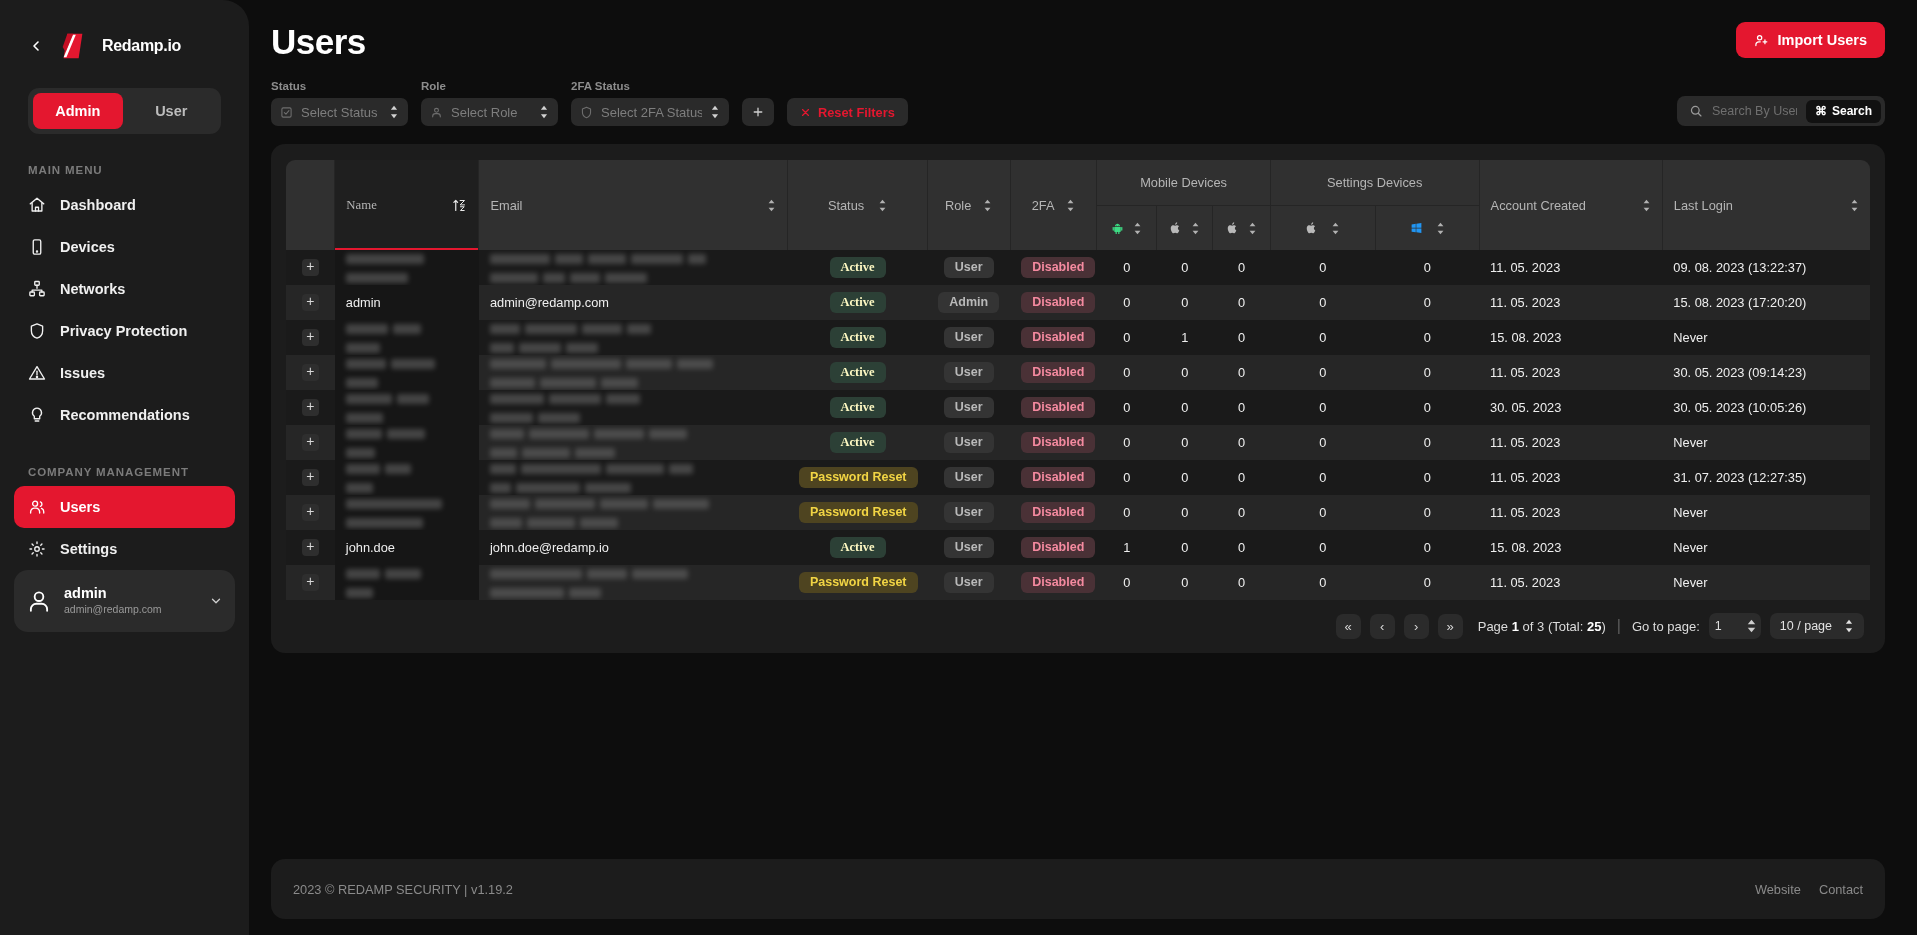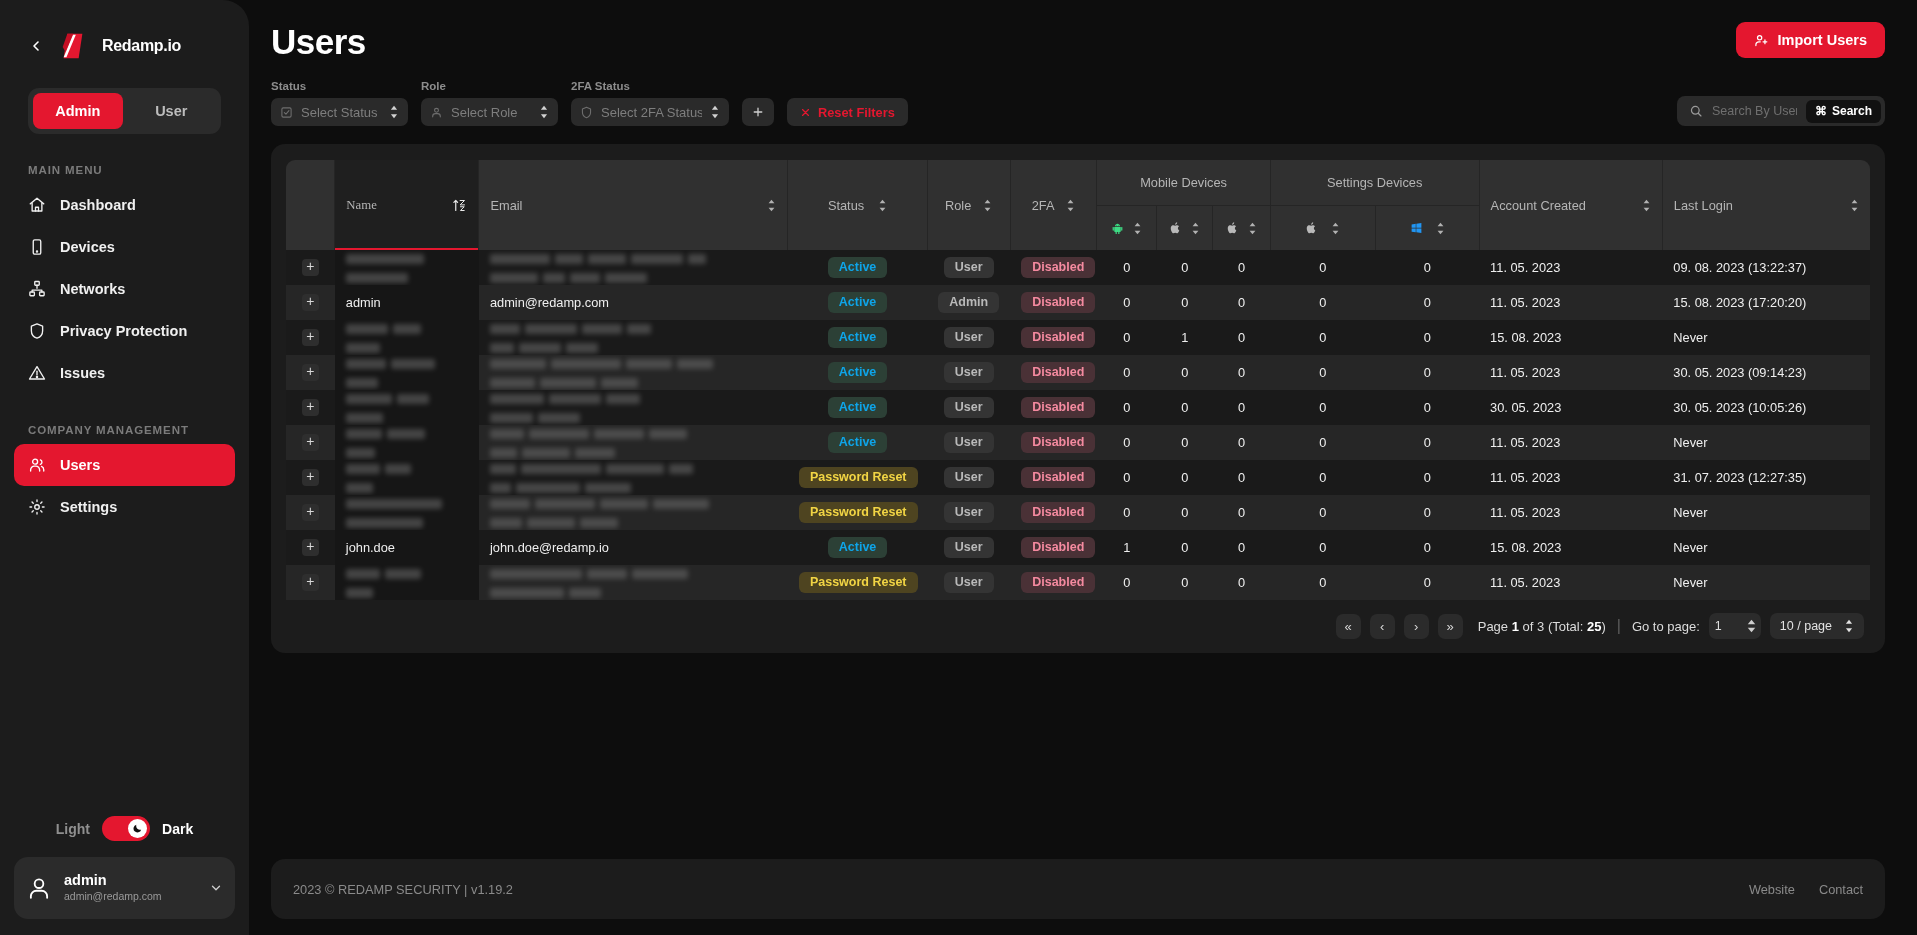--- a/index.html
+++ b/index.html
@@ -209,21 +209,21 @@
   .expand {
     width: 17px; height: 17px; border-radius: 4px; background: #2e2e2e;
     color: #d8d8d8; font-size: 14px; line-height: 15px; text-align: center;
     display: inline-block; cursor: pointer;
   }
   .badge {
     display: inline-block; border-radius: 6px;
     padding: 3px 11px; font-size: 12.5px; font-weight: 700;
     line-height: 1.25;
   }
-  .b-active { background: #2c4036; color: #0ea5e9; }
+  .b-active { background: #2c4036; color: #fef9c3; font-family: Liberation Serif, serif; }
   .b-pwreset { background: #4e4420; color: #f2d544; }
   .b-role { background: #343434; color: #b9b9b9; font-weight: 600; }
   .b-2fa-off { background: #4a3136; color: #f58aa0; }
   .redact {
     display: inline-block; height: 10px; border-radius: 2px;
     background: #6a6a6a; opacity: .55; vertical-align: middle;
     filter: blur(2.4px);
   }
   .redact + .redact { margin-left: 5px; }
   .redact-stack { display: flex; flex-direction: column; gap: 4px; }
@@ -259,21 +259,21 @@
   }
 
   
   .footer {
     margin: auto 32px 16px 22px;
     background: #1c1c1c; border-radius: 14px;
     height: 60px; display: flex; align-items: center;
     justify-content: space-between; padding: 0 22px;
   }
   .foot-l { color: #8a8a8a; font-size: 12.8px; }
-  .foot-r { display: flex; gap: 24px; }
+  .foot-r { display: flex; gap: 18px; }
   .foot-r span { color: #8a8a8a; font-size: 12.8px; cursor: pointer; }
 </style>
 </head>
 <body>
 
 <aside class="sidebar">
 
   <div class="brand-row">
     <svg class="back-chevron" viewBox="0 0 24 24" fill="none" stroke="currentColor" stroke-width="2.4" stroke-linecap="round" stroke-linejoin="round">
         <polyline points="15 18 9 12 15 6"></polyline>
@@ -324,51 +324,47 @@
     <span>Privacy Protection</span>
   </a>
   <a class="nav-item">
     <svg class="ic" viewBox="0 0 24 24" fill="none" stroke="currentColor" stroke-width="1.8" stroke-linecap="round" stroke-linejoin="round">
         <path d="M12 3.5 22 20H2z"></path>
         <path d="M12 9.5v5"></path>
         <circle cx="12" cy="17.2" r=".8" fill="currentColor"></circle>
       </svg>
     <span>Issues</span>
   </a>
+  <a class="nav-item">
+    <svg class="ic" viewBox="0 0 24 24" fill="none" stroke="currentColor" stroke-width="1.8" stroke-linecap="round" stroke-linejoin="round">
+        <path d="M12 2.8a6 6 0 0 0-3.6 10.8V17h7.2v-3.4A6 6 0 0 0 12 2.8z"></path>
+        <path d="M9.6 20h4.8"></path>
+      </svg>
+    <span>Recommendations</span>
+  </a>
 
   <div class="menu-label">COMPANY MANAGEMENT</div>
 
   <a class="nav-item active">
     <svg class="ic" viewBox="0 0 24 24" fill="none" stroke="currentColor" stroke-width="1.8" stroke-linecap="round" stroke-linejoin="round">
         <circle cx="9.5" cy="7.5" r="3.3"></circle>
         <path d="M3.5 20v-1.5a5 5 0 0 1 5-5h2a5 5 0 0 1 5 5V20"></path>
         <path d="M16.5 5.2a3.2 3.2 0 0 1 0 6"></path>
         <path d="M18 13.8a5 5 0 0 1 3 4.6V20"></path>
       </svg>
     <span>Users</span>
   </a>
   <a class="nav-item">
     <svg class="ic" viewBox="0 0 24 24" fill="none" stroke="currentColor" stroke-width="1.8" stroke-linecap="round" stroke-linejoin="round">
         <circle cx="12" cy="12" r="3"></circle>
         <path d="M12 2.6v2.2M12 19.2v2.2M21.4 12h-2.2M4.8 12H2.6M18.6 5.4l-1.6 1.6M7 17l-1.6 1.6M18.6 18.6 17 17M7 7 5.4 5.4"></path>
       </svg>
     <span>Settings</span>
   </a>
 
-  <div class="theme-row">
-    <span class="theme-word dim">Light</span>
-    <div class="switch">
-      <div class="knob">
-        <svg width="11" height="11" viewBox="0 0 24 24" fill="#111">
-            <path d="M20 14.5A8.5 8.5 0 0 1 9.5 4 8.5 8.5 0 1 0 20 14.5z"></path>
-          </svg>
-      </div>
-    </div>
-    <span class="theme-word">Dark</span>
-  </div>
 
   <div class="user-card">
     <svg class="av" viewBox="0 0 24 24" fill="none" stroke="#ffffff" stroke-width="1.7" stroke-linecap="round">
         <circle cx="12" cy="8" r="4"></circle>
         <path d="M4.5 21v-1.5a5 5 0 0 1 5-5h5a5 5 0 0 1 5 5V21"></path>
       </svg>
     <div class="user-meta">
       <div class="user-name">admin</div>
       <div class="user-mail">admin@redamp.com</div>
     </div>

